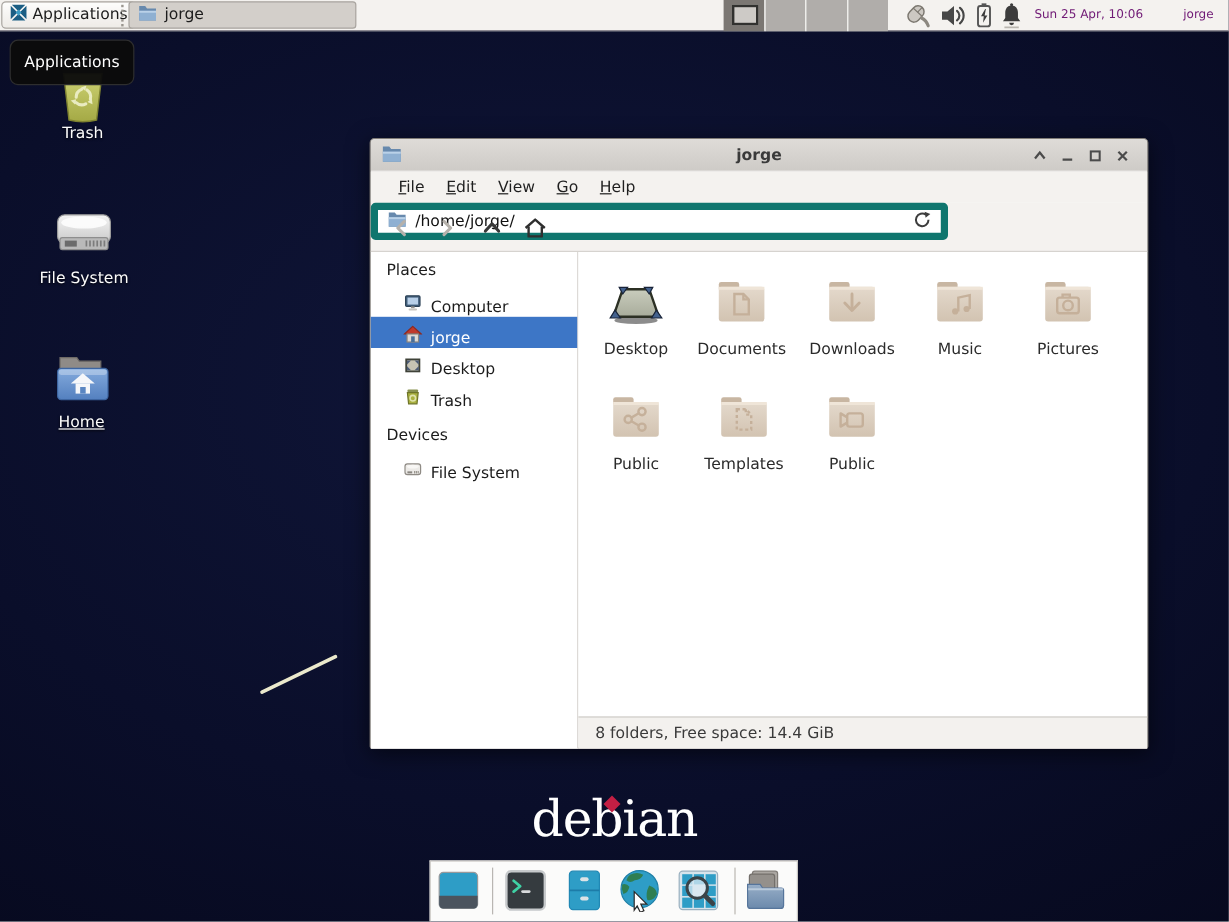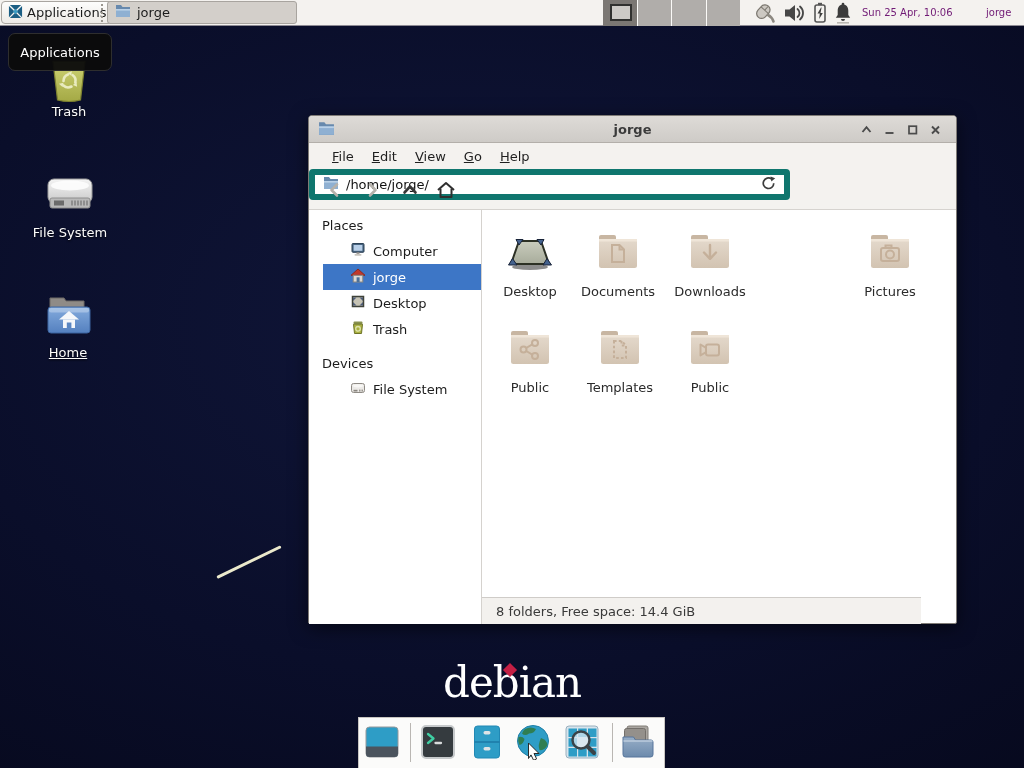--- a/index.html
+++ b/index.html
@@ -47,28 +47,28 @@
   .menu-item { display:inline-block; padding:4px 9px; font-size:13px; color:#1f1f1f; }
   .menu-item::first-letter { text-decoration:underline; }
   #toolbar { left:0; top:53px; width:100%; height:41px; background:#f4f2ef; border-bottom:1px solid #d6d3cf; }
   .nav-btn { top:8px; width:26px; height:26px; display:flex; align-items:center; justify-content:center; }
   #pathbar { left:158px; top:5px; width:481px; height:31px; background:#ffffff; border:6px solid #0f766e; border-radius:4px;
     display:flex; align-items:center; padding:0 8px; gap:7px; }
   #pathbar input { flex:1; border:none; outline:none; font-family:inherit; font-size:13px; color:#111111; background:transparent; }
 
   #sidebar { left:0; top:94px; width:173px; height:414px; background:#ffffff; border-right:1px solid #d5d2ce; }
   .side-header { padding:8px 0 5px 13px; font-weight:normal; color:#1c1c1c; font-size:13px; }
-  .side-row { height:26px; display:flex; align-items:center; gap:7px; padding-left:27px; color:#1c1c1c; font-size:13px;margin-left:14px; }
+  .side-row { height:26px; display:flex; align-items:flex-end; gap:7px; padding-left:27px; color:#1c1c1c; font-size:13px; }
   .side-row.selected { background:#3d76c6; color:#ffffff; }
 
   #mainview { left:173px; top:94px; width:474px; height:387px; background:#ffffff; }
   .folder-item { position:absolute; width:90px; height:92px; text-align:center; }
   .folder-item svg { display:block; margin:4px auto 0; }
   .folder-label { margin-top:8px; font-size:13px; color:#2b2b2b; }
-  #statusbar { left:173px; top:481px; width:439px; height:27px; background:#f3f1ee; border-top:1px solid #cfccc8;
+  #statusbar { left:173px; top:481px; width:474px; height:27px; background:#f3f1ee; border-top:1px solid #cfccc8;
     display:flex; align-items:center; padding-left:14px; color:#3a3a3a; font-size:13px; }
 
   
   #logo { left:443px; top:661px; width:140px; height:48px; color:#ffffff;
     font-family:"DejaVu Serif","Liberation Serif",serif; font-size:42px; line-height:44px; letter-spacing:-1px; z-index:5; }
   #logo .diamond { position:absolute; left:62px; top:4px; width:10px; height:10px; background:#c41f44; transform:rotate(45deg); }
 
   
   #dock { left:358px; top:717px; width:307px; height:51px; background:#fbfbfa; border:1px solid #c9c6c2; border-bottom:none;
     z-index:10; }
@@ -408,20 +408,33 @@
         <path d="M7,7 h13 q2,0 2,2 v4 H5 v-4 q0,-2 2,-2 z" fill="#c8b6a2"></path>
         <rect x="5" y="11" width="38" height="29" rx="2.5" fill="url(#fg)"></rect>
         <rect x="5" y="11" width="38" height="2.5" fill="#efe5d8"></rect>
         <g stroke="#c5b09a" stroke-width="2.4" fill="none" stroke-linecap="round" stroke-linejoin="round">
             <path d="M24,17 V30"></path>
             <path d="M18,24.5 L24,30.8 L30,24.5"></path>
           </g>
       </svg>
       <div class="folder-label">Downloads</div>
     </div>
+    <div class="folder-item" style="left:273px;top:14px;">
+      <svg width="48" height="48" viewBox="0 0 48 48">
+        <path d="M7,7 h13 q2,0 2,2 v4 H5 v-4 q0,-2 2,-2 z" fill="#c8b6a2"></path>
+        <rect x="5" y="11" width="38" height="29" rx="2.5" fill="url(#fg)"></rect>
+        <rect x="5" y="11" width="38" height="2.5" fill="#efe5d8"></rect>
+        <g fill="#c5b09a">
+            <circle cx="20" cy="31.5" r="2.6"></circle>
+            <circle cx="29.5" cy="29.5" r="2.6"></circle>
+          </g>
+        <path d="M22.6,31.5 V20 L32.1,18 V29.5" stroke="#c5b09a" stroke-width="2" fill="none"></path>
+      </svg>
+      <div class="folder-label">Music</div>
+    </div>
     <div class="folder-item" style="left:363px;top:14px;">
       <svg width="48" height="48" viewBox="0 0 48 48">
         <path d="M7,7 h13 q2,0 2,2 v4 H5 v-4 q0,-2 2,-2 z" fill="#c8b6a2"></path>
         <rect x="5" y="11" width="38" height="29" rx="2.5" fill="url(#fg)"></rect>
         <rect x="5" y="11" width="38" height="2.5" fill="#efe5d8"></rect>
         <g stroke="#c5b09a" stroke-width="2" fill="none">
             <rect x="15" y="20" width="18" height="13" rx="2"></rect>
             <circle cx="24" cy="26.5" r="4"></circle>
             <path d="M19.5,20 V17.5 h6 V20"></path>
           </g>

